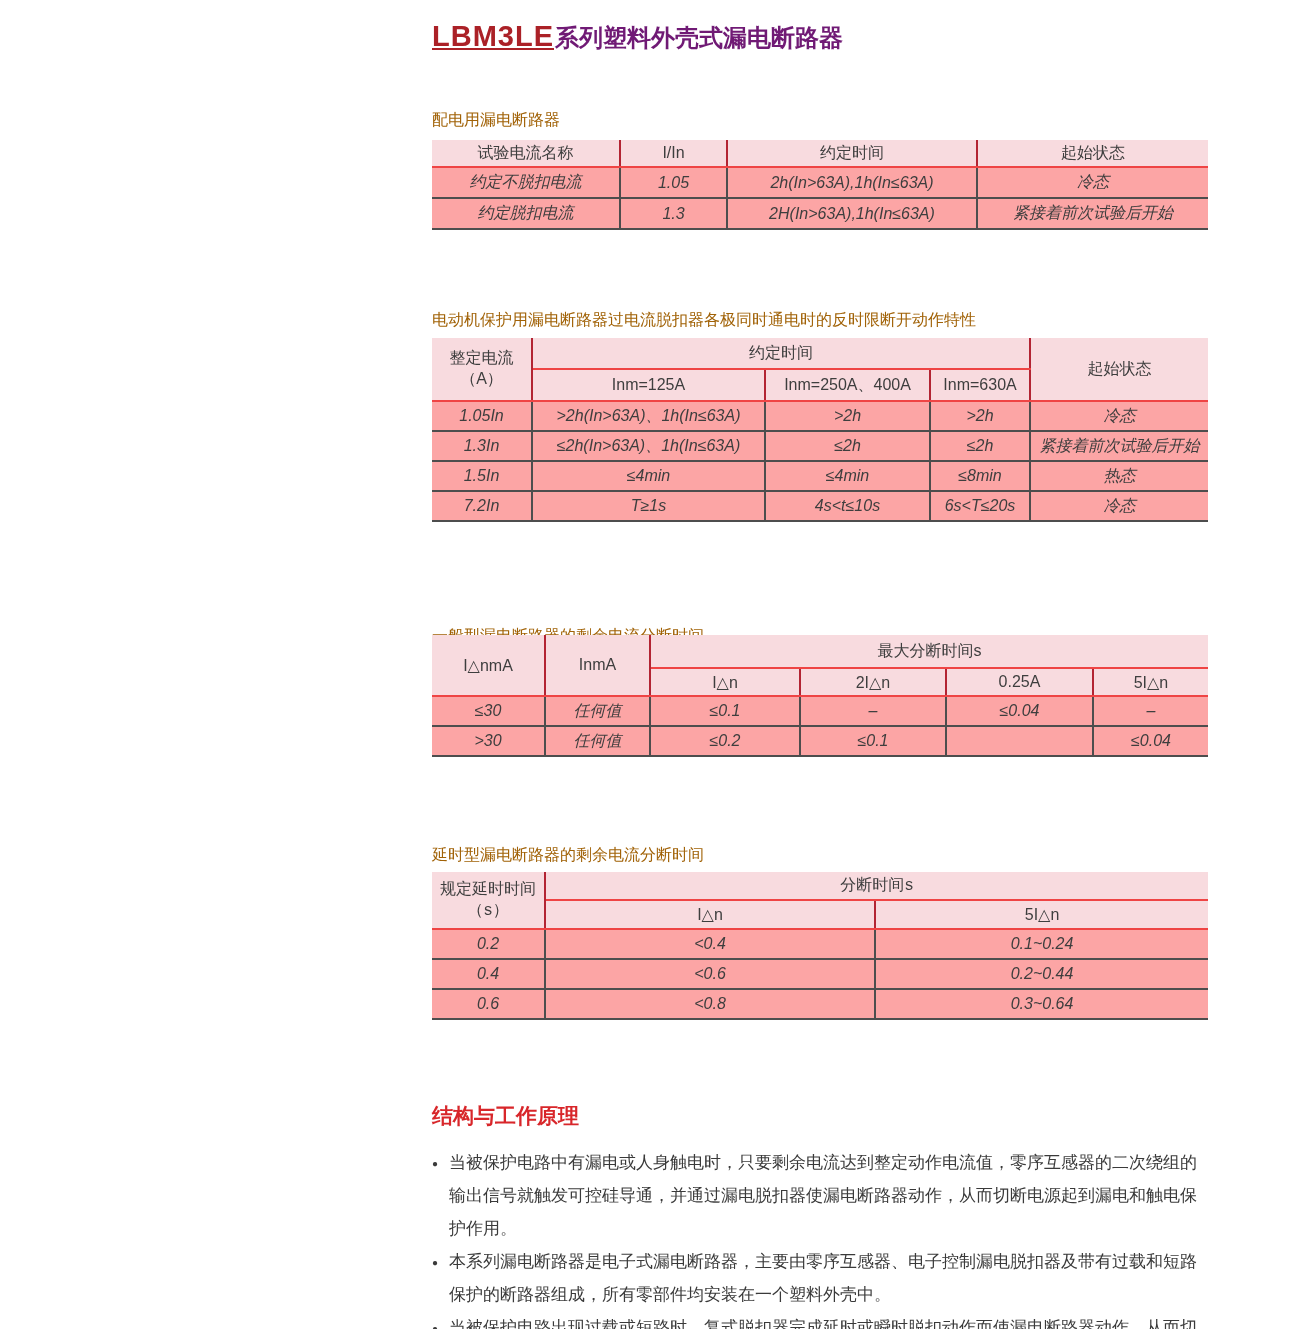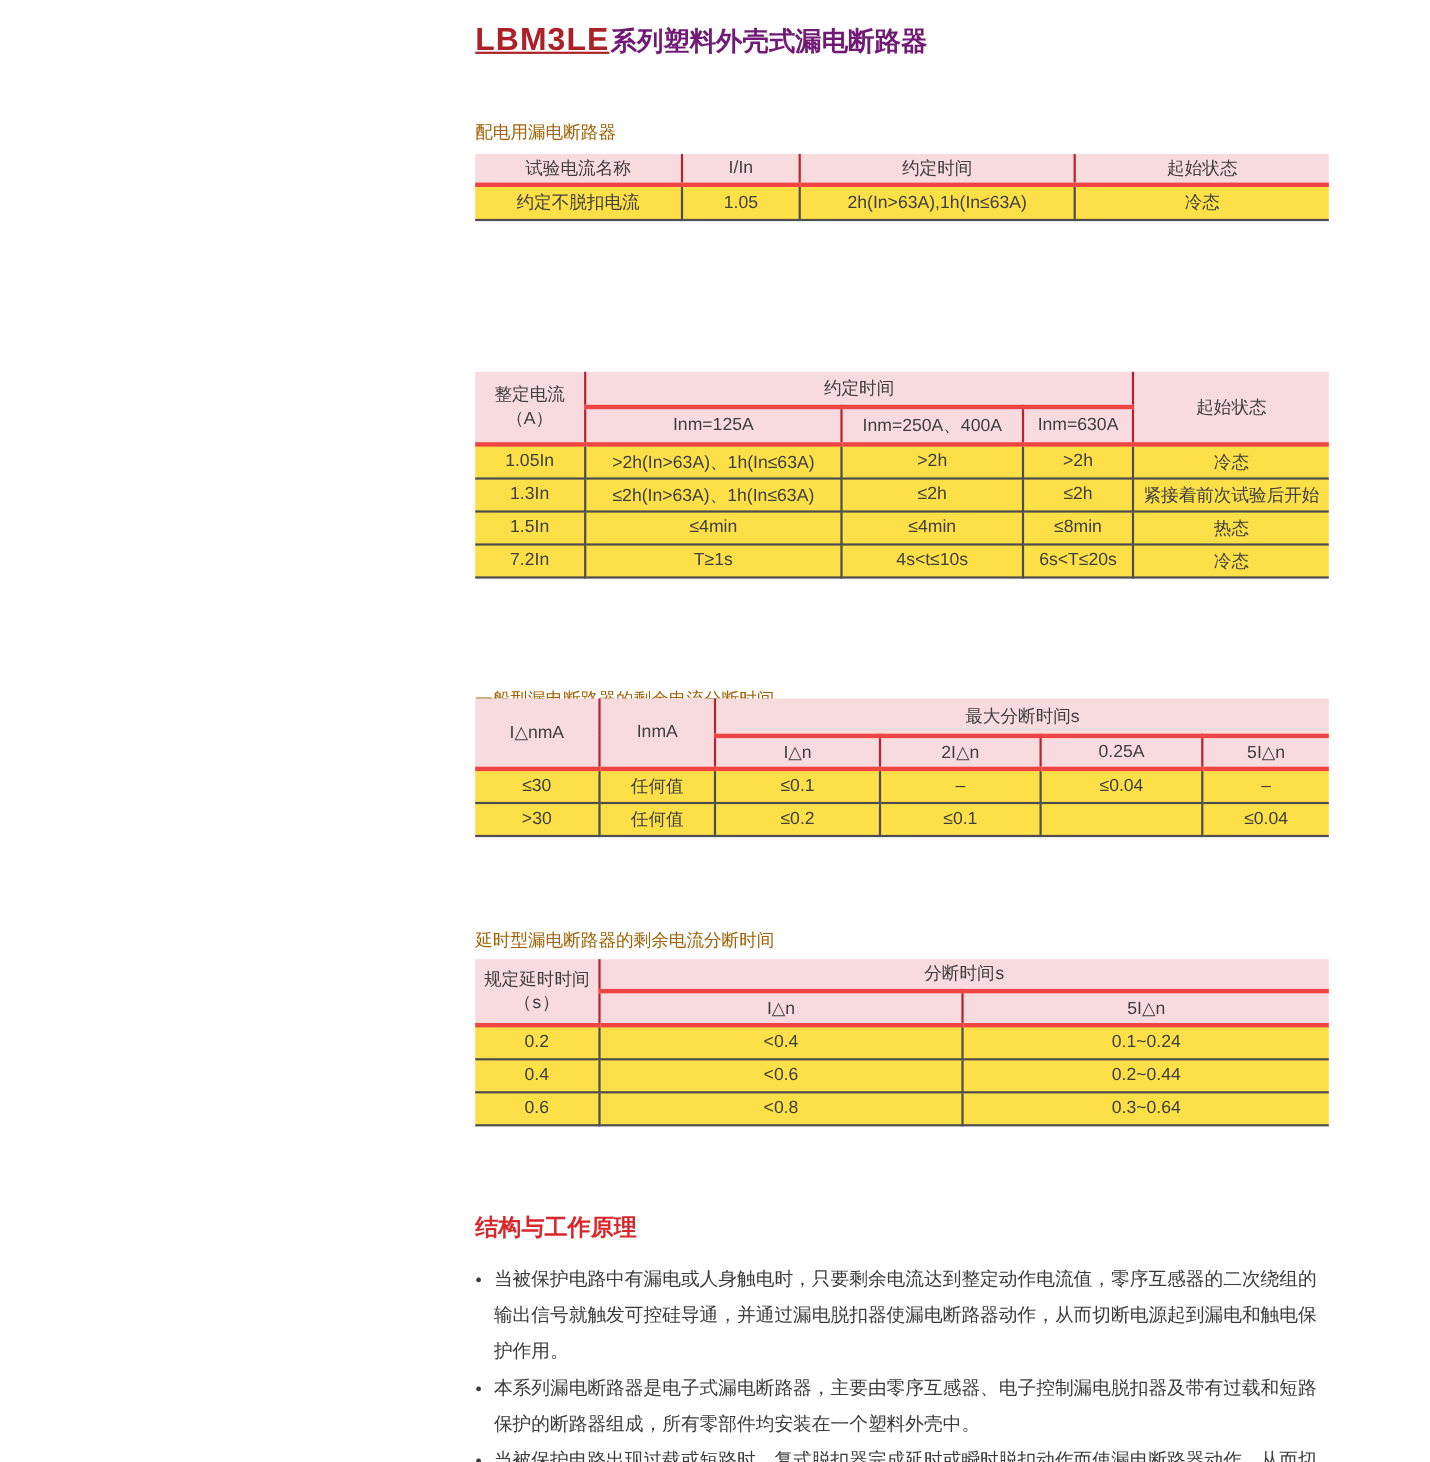--- a/index.html
+++ b/index.html
@@ -14,25 +14,25 @@
   .title-text{font-size:24px;font-weight:bold;color:#701a75;margin-left:1px;}
 
   .caption{position:absolute;left:0;font-size:16px;color:#a16207;white-space:nowrap;}
 
   table.tbl{
     position:absolute;left:0;width:776px;border-collapse:collapse;table-layout:fixed;
     font-size:16px;color:#3e3e3e;text-align:center;
   }
   table.tbl th{
     background:#f8dbdf;font-weight:400;padding:0 2px;
-    border-right:2px solid #b32433;border-bottom:4px solid #ef4444;
+    border-right:2px solid #b32433;border-bottom:2px solid #ef4444;
   }
   table.tbl td{
-    background:#fde047;padding:0 2px;
-    border-right:2px solid #4d4d4d;border-bottom:2px solid #4d4d4d;
+    background:#fca5a5;padding:0 2px;
+    border-right:2px solid #4d4d4d;border-bottom:2px solid #4d4d4d;font-style:italic;
   }
   table.tbl th.noR, table.tbl td.noR{border-right:none;}
 
   #t1 th{height:26px;} #t1 td{height:29px;}
   #t2 th.grp{height:30px;} #t2 th.sub{height:30px;} #t2 td{height:28px;}
   #t3 th.grp{height:32px;} #t3 th.sub{height:26px;} #t3 td{height:28px;}
   #t4 th.grp{height:27px;font-family:Liberation Mono, monospace;} #t4 th.sub{height:27px;} #t4 td{height:28px;}
 
   .section-heading{
     position:absolute;left:0;top:1102px;font-size:21px;font-weight:bold;color:#d8262a;white-space:nowrap;
@@ -69,23 +69,30 @@
         <th class="noR">起始状态</th>
       </tr>
     </thead>
     <tbody>
       <tr>
         <td>约定不脱扣电流</td>
         <td>1.05</td>
         <td>2h(In&gt;63A),1h(In≤63A)</td>
         <td class="noR">冷态</td>
       </tr>
-    </tbody>
-  </table>
-
+      <tr>
+        <td>约定脱扣电流</td>
+        <td>1.3</td>
+        <td>2H(In&gt;63A),1h(In≤63A)</td>
+        <td class="noR">紧接着前次试验后开始</td>
+      </tr>
+    </tbody>
+  </table>
+
+  <div class="caption" style="top:310px;">电动机保护用漏电断路器过电流脱扣器各极同时通电时的反时限断开动作特性</div>
   <table class="tbl" id="t2" style="top:338px;">
     <colgroup>
         <col style="width:100px">
         <col style="width:233px">
         <col style="width:165px">
         <col style="width:100px">
         <col style="width:178px">
       </colgroup>
     <thead>
       <tr>

